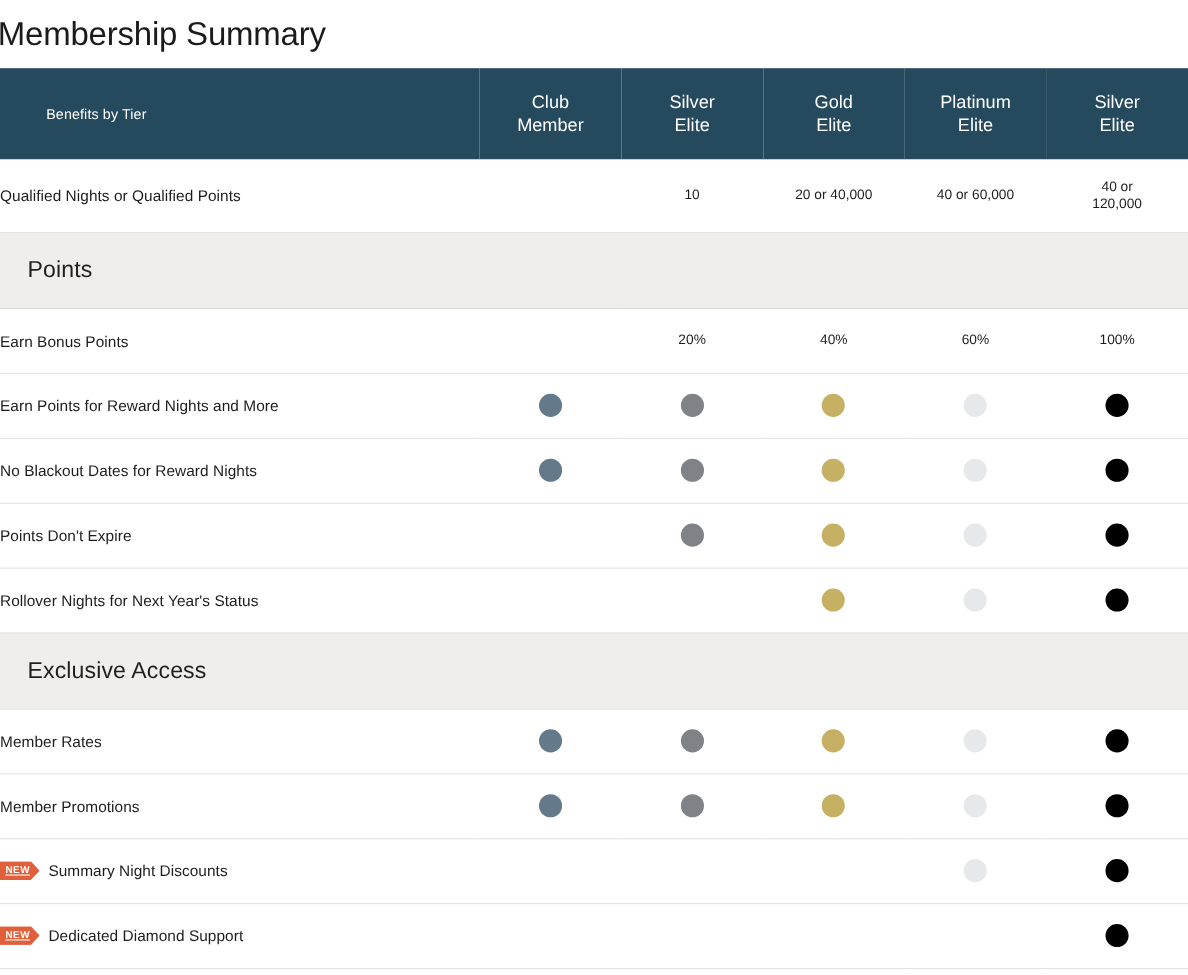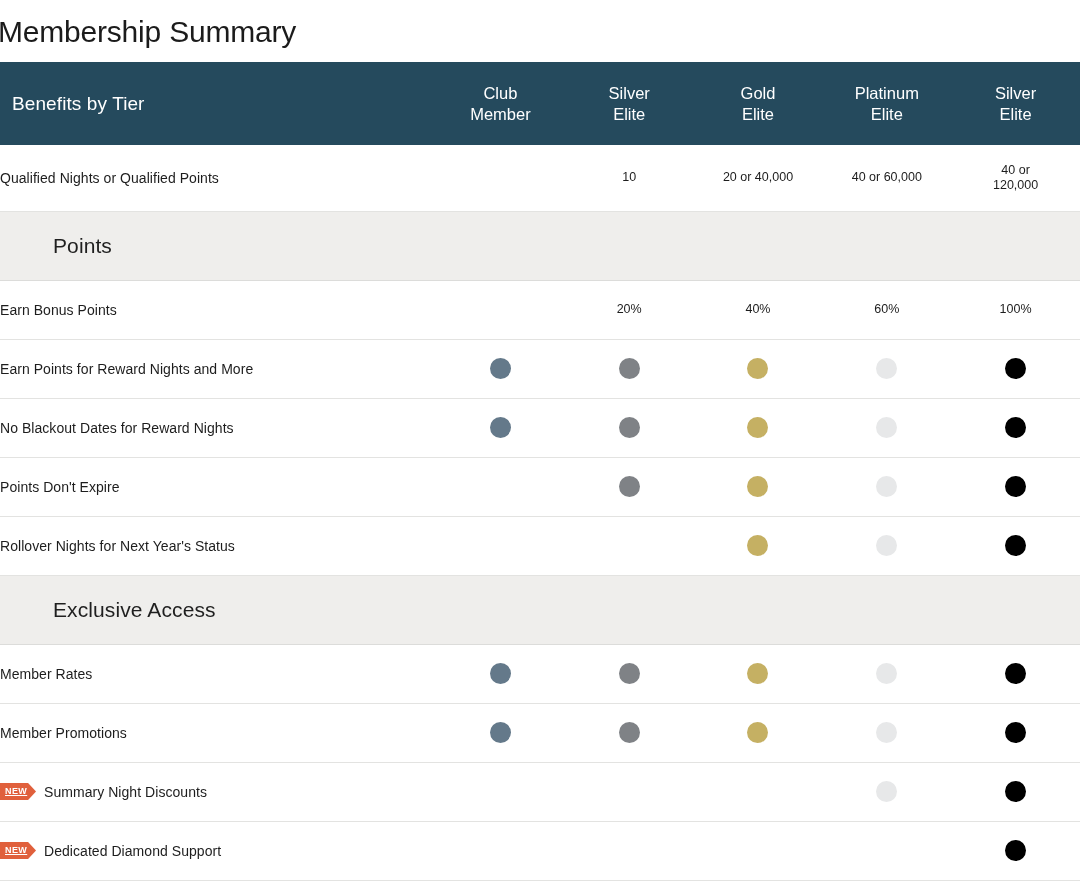--- a/index.html
+++ b/index.html
@@ -48,22 +48,22 @@
 
   th {
     color: #ffffff;
     font-weight: 400;
     vertical-align: middle;
     padding: 0;
   }
 
   th.head-label {
     text-align: left;
-    font-size: 19px;
-    padding-left: 12px;
+    font-size: 13px;
+    padding-left: 42px;
     height: 83px;
     letter-spacing: 0.1px;
   }
 
   th.head-tier {
     text-align: center;
     font-size: 16.5px;
     line-height: 21px;
     height: 83px;
     padding: 0 4px;
@@ -80,21 +80,20 @@
   }
 
   .section-title {
     font-size: 21px;
     font-weight: 400;
     color: #1f1f1f;
     padding-left: 25px;
     height: 68px;
     line-height: 68px;
     letter-spacing: 0.1px;
-    margin-left: 28px;
   }
 
   
   tr.data-row td {
     border-bottom: 1px solid #e3e3e1;
     height: 59px;
     padding: 0;
     background: #ffffff;
   }
 
@@ -129,21 +128,21 @@
   }
   .dot.club     { background: #64798a; }
   .dot.silver   { background: #7f8286; }
   .dot.gold     { background: #c5b063; }
   .dot.platinum { background: #e7e8e9; }
   .dot.diamond  { background: #000000; }
 
   
   .label-wrap {
     display: flex;
-    align-items: center;
+    align-items: flex-start;
     gap: 8px;
   }
 
   .new-badge {
     display: inline-flex;
     align-items: center;
     justify-content: flex-start;
     background: #e0603c;
     color: #ffffff;
     font-size: 9px;

